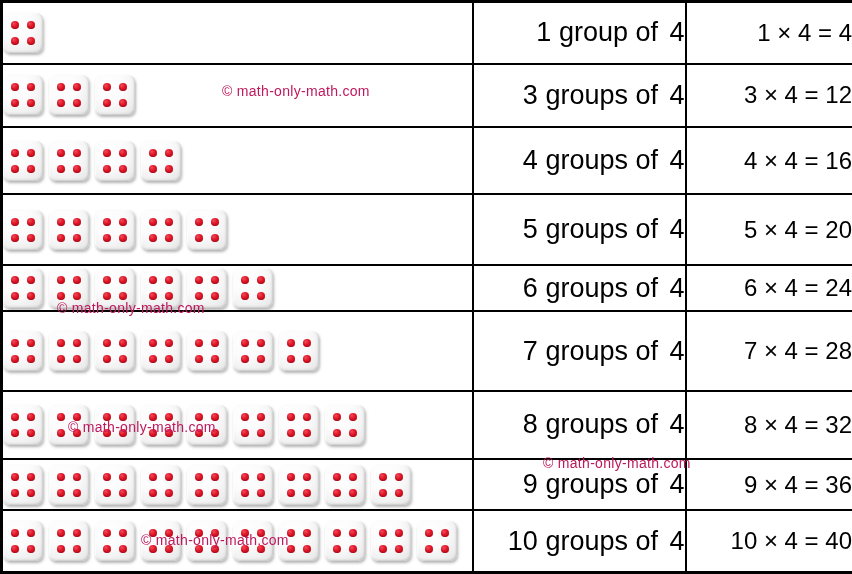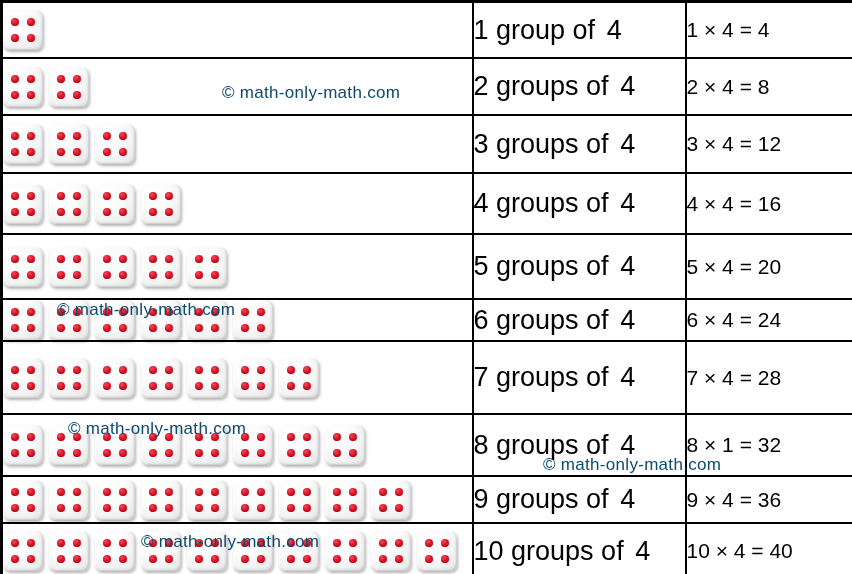--- a/index.html
+++ b/index.html
@@ -76,35 +76,35 @@
     background: radial-gradient(circle at 35% 32%, #f04a58 0%, #de1426 45%, #c60d1d 100%);
     box-shadow: inset 0 -1px 1px rgba(120,0,10,0.5);
   }
   .die .pip.tl { left: 8px;  top: 8px;  }
   .die .pip.tr { right: 8px; top: 8px;  }
   .die .pip.bl { left: 8px;  bottom: 8px; }
   .die .pip.br { right: 8px; bottom: 8px; }
 
   
   .phrase-cell, .eq-cell {
-    text-align: left;
+    text-align: right;
     color: #000000;
     font-size: 27px;
     font-family: "Liberation Sans", sans-serif;
     white-space: nowrap;
   }
   .phrase-cell .count  { letter-spacing: 0; }
   .phrase-cell .unit   { margin-left: 4px; }
-  .eq-cell { font-size: 21px; }
+  .eq-cell { font-size: 24px; }
 
   
   .wm {
     position: absolute;
-    color: #0c4a6e;
-    font-size: 17px;
+    color: #be185d;
+    font-size: 14px;
     font-family: "Liberation Sans", sans-serif;
     white-space: nowrap;
     pointer-events: none;
     letter-spacing: 0.3px;
   }
   .wm-r2  { left: 222px; top: 83px; }
   .wm-r6  { left: 57px;  top: 300px; }
   .wm-r8  { left: 68px;  top: 419px; }
   .wm-r9  { left: 543px; top: 455px; }
   .wm-r10 { left: 141px; top: 532px; }
@@ -128,40 +128,20 @@
                 <span class="pip tl"></span>
                 <span class="pip tr"></span>
                 <span class="pip bl"></span>
                 <span class="pip br"></span>
               </div>
             </div>
           </td>
           <td class="phrase-cell"><span class="count">1</span> <span class="mid">group of</span> <span class="unit">4</span></td>
           <td class="eq-cell">1 × 4 = 4</td>
         </tr>
-        <tr style="height: 56.8px;">
-          <td class="dice-cell">
-            <div class="dice-row">
-              <div class="die">
-                <span class="pip tl"></span>
-                <span class="pip tr"></span>
-                <span class="pip bl"></span>
-                <span class="pip br"></span>
-              </div>
-              <div class="die">
-                <span class="pip tl"></span>
-                <span class="pip tr"></span>
-                <span class="pip bl"></span>
-                <span class="pip br"></span>
-              </div>
-            </div>
-          </td>
-          <td class="phrase-cell"><span class="count">2</span> <span class="mid">groups of</span> <span class="unit">4</span></td>
-          <td class="eq-cell">2 × 4 = 8</td>
-        </tr>
         <tr style="height: 58px;">
           <td class="dice-cell">
             <div class="dice-row">
               <div class="die">
                 <span class="pip tl"></span>
                 <span class="pip tr"></span>
                 <span class="pip bl"></span>
                 <span class="pip br"></span>
               </div>
               <div class="die">
@@ -392,21 +372,21 @@
               </div>
               <div class="die">
                 <span class="pip tl"></span>
                 <span class="pip tr"></span>
                 <span class="pip bl"></span>
                 <span class="pip br"></span>
               </div>
             </div>
           </td>
           <td class="phrase-cell"><span class="count">8</span> <span class="mid">groups of</span> <span class="unit">4</span></td>
-          <td class="eq-cell">8 × 1 = 32</td>
+          <td class="eq-cell">8 × 4 = 32</td>
         </tr>
         <tr style="height: 47px;">
           <td class="dice-cell">
             <div class="dice-row">
               <div class="die">
                 <span class="pip tl"></span>
                 <span class="pip tr"></span>
                 <span class="pip bl"></span>
                 <span class="pip br"></span>
               </div>

